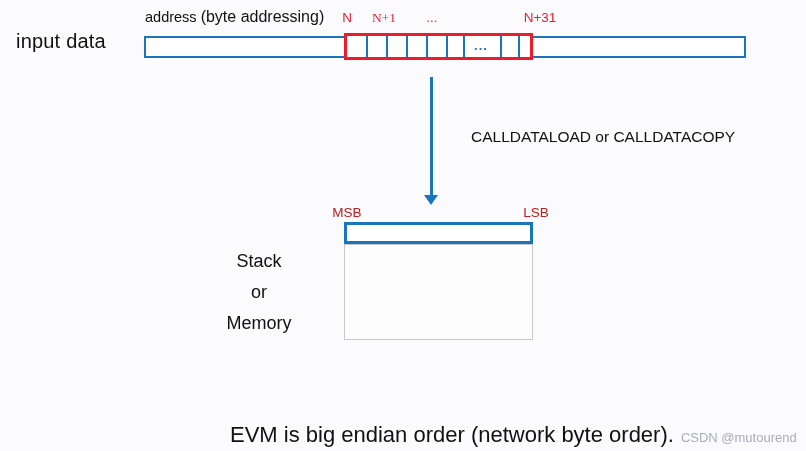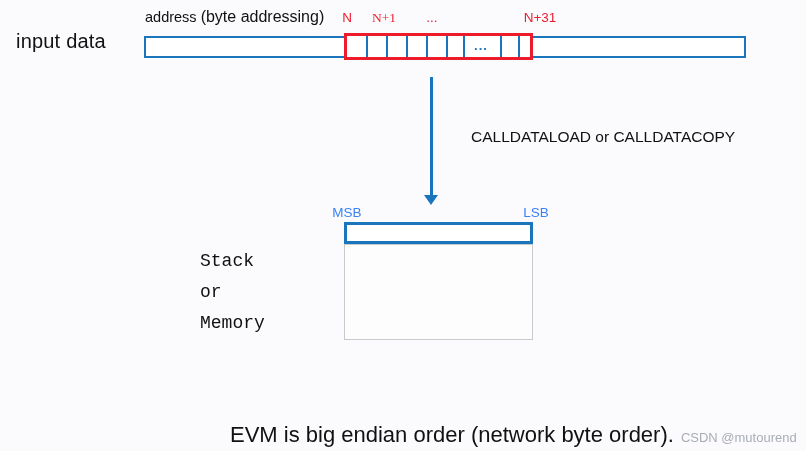--- a/index.html
+++ b/index.html
@@ -91,45 +91,44 @@
     left: 448px; top: 128px;
     font-size: 15.5px;
     white-space: nowrap;
     margin-left: 23px;
   }
 
   
   .endian-label {
     top: 205px;
     transform: translateX(-50%);
-    color: #3b82f6;
+    color: #b91c1c;
     font-size: 13.5px;
   }
   .msb { left: 347px; }
   .lsb { left: 536px; }
 
   .word-box {
     left: 344px; top: 222px;
     width: 183px; height: 16px;
     background: #ffffff;
     border: 3px solid #1b75bc;
   }
   .mem-box {
     left: 344px; top: 244px;
     width: 187px; height: 94px;
     background: #fdfdfe;
     border: 1px solid #c9c9c9;
   }
   .dest-label {
     left: 200px; top: 246px;
     width: 118px;
-    text-align: left;
+    text-align: center;
     font-size: 18px;
     line-height: 31px;
-    font-family: Liberation Mono, monospace;
   }
 
   
   .footer {
     left: 230px; top: 422px;
     white-space: nowrap;
   }
   .footer-caption { font-size: 22px; }
   .footer-watermark {
     font-size: 13px;

